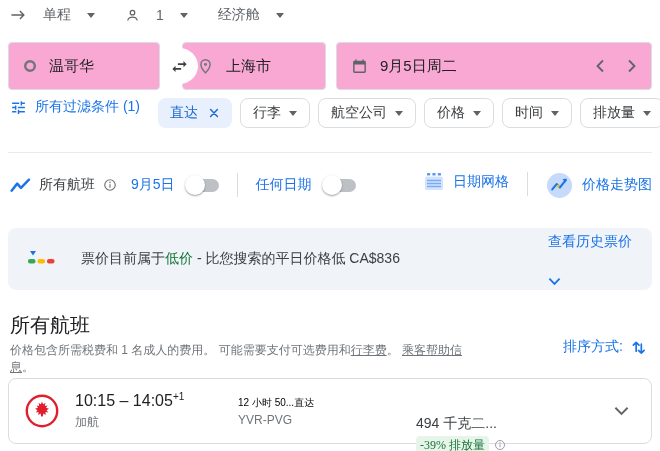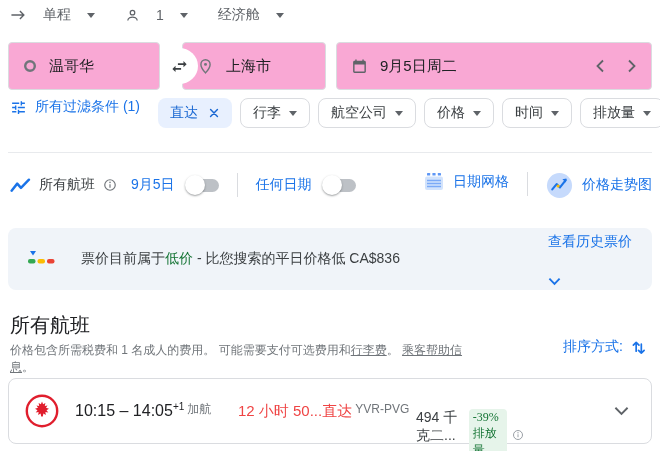--- a/index.html
+++ b/index.html
@@ -62,27 +62,27 @@
   .results-heading{position:absolute;top:312px;left:10px;font-size:20px;color:#202124;font-weight:400;font-family:Liberation Mono, monospace;}
   .results-sub{position:absolute;top:342px;left:10px;font-size:12px;color:#70757a;width:470px;}
   .results-sub a{color:#70757a;text-decoration:underline;cursor:pointer;}
   .sort-ctl{position:absolute;top:338px;right:14px;display:flex;align-items:center;gap:8px;
           color:#1a73e8;font-size:14px;cursor:pointer;}
 
   
   .flight-card{position:absolute;top:378px;left:8px;right:8px;height:66px;border:1px solid #dadce0;
           border-radius:8px;display:flex;align-items:center;padding:0 16px;box-sizing:border-box;
           cursor:pointer;}
-  .col{display:flex;flex-direction:row;gap:3px;}
+  .col{display:flex;flex-direction:column;gap:3px;}
   .col-times{margin-left:16px;width:163px;}
   .times-line{font-size:16px;color:#202124;font-weight:500;}
   .sup{font-size:10px;vertical-align:super;font-weight:500;}
   .sub-line{font-size:12px;color:#70757a;}
   .col-duration{width:178px;}
-  .dur-line{font-size:15px;color:#ef4444;text-align:right;}
+  .dur-line{font-size:10px;color:#000000;}
   .col-emission{width:108px;margin-top:47px;}
   .em-line{font-size:14px;color:#3c4043;}
   .em-badge-row{display:flex;align-items:center;gap:5px;font-family:Liberation Serif, serif;}
   .em-badge{background:#e6f4ea;color:#137333;font-size:12px;border-radius:4px;padding:1px 4px;}
   .price{font-size:16px;color:#137333;font-weight:500;margin-left:6px;}
   .row-chevron{margin-left:auto;cursor:pointer;display:flex;align-items:center;padding-right:6px;}
 </style>
 </head>
 <body>
 

